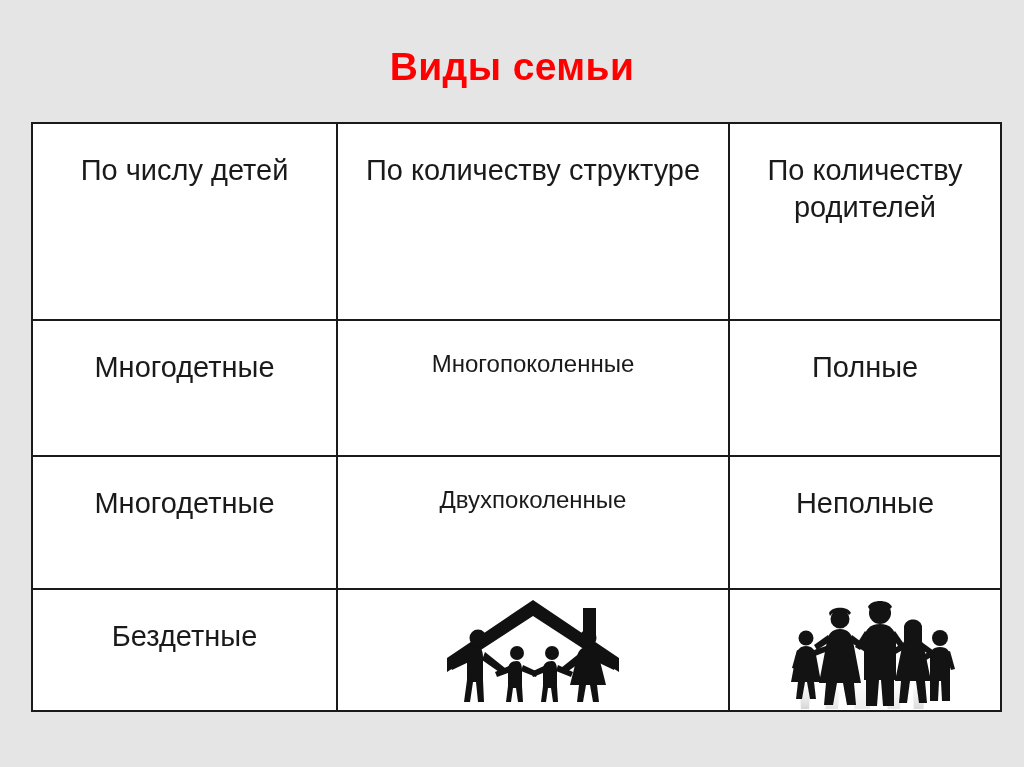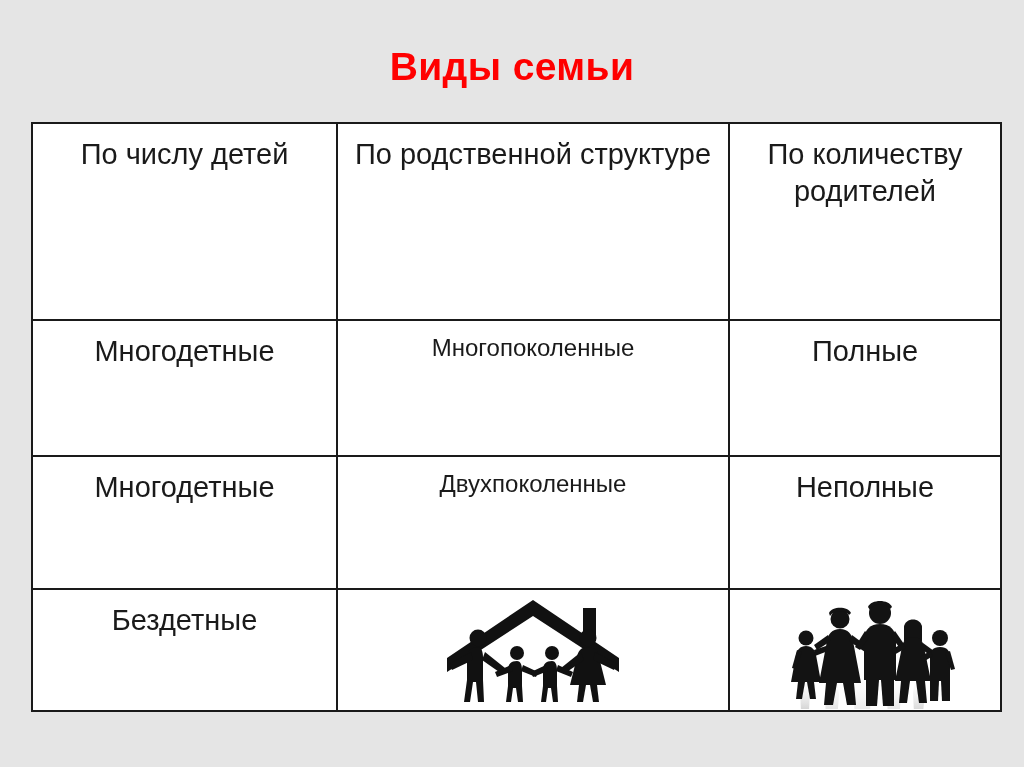--- a/index.html
+++ b/index.html
@@ -60,21 +60,21 @@
   .col-b { width: 392px; }
   .col-c { width: 272px; }
 
   .row-head { height: 194px; }
   .row-2    { height: 134px; }
   .row-3    { height: 132px; }
   .row-4    { height: 110px; }
 
   .cell-text {
     display: block;
-    padding: 12px 8px 0 8px;
+    padding: 28px 8px 0 8px;
     font-size: 29px;
     line-height: 1.28;
     color: #1a1a1a;
     word-wrap: break-word;
   }
   .cell-text.wide { font-size: 24px; }
   .cell-text.narrow-head { font-size: 29px; }
 
   .cell-media {
     display: flex;
@@ -99,21 +99,21 @@
       <col class="col-a">
       <col class="col-b">
       <col class="col-c">
     </colgroup>
     <tbody>
       <tr class="row-head">
         <td>
           <span class="cell-text narrow-head">По числу детей</span>
         </td>
         <td>
-          <span class="cell-text narrow-head">По родственной структуре</span>
+          <span class="cell-text narrow-head">По количеству структуре</span>
         </td>
         <td>
           <span class="cell-text narrow-head">По количеству родителей</span>
         </td>
       </tr>
 
       <tr class="row-2">
         <td>
           <span class="cell-text">Многодетные</span>
         </td>

